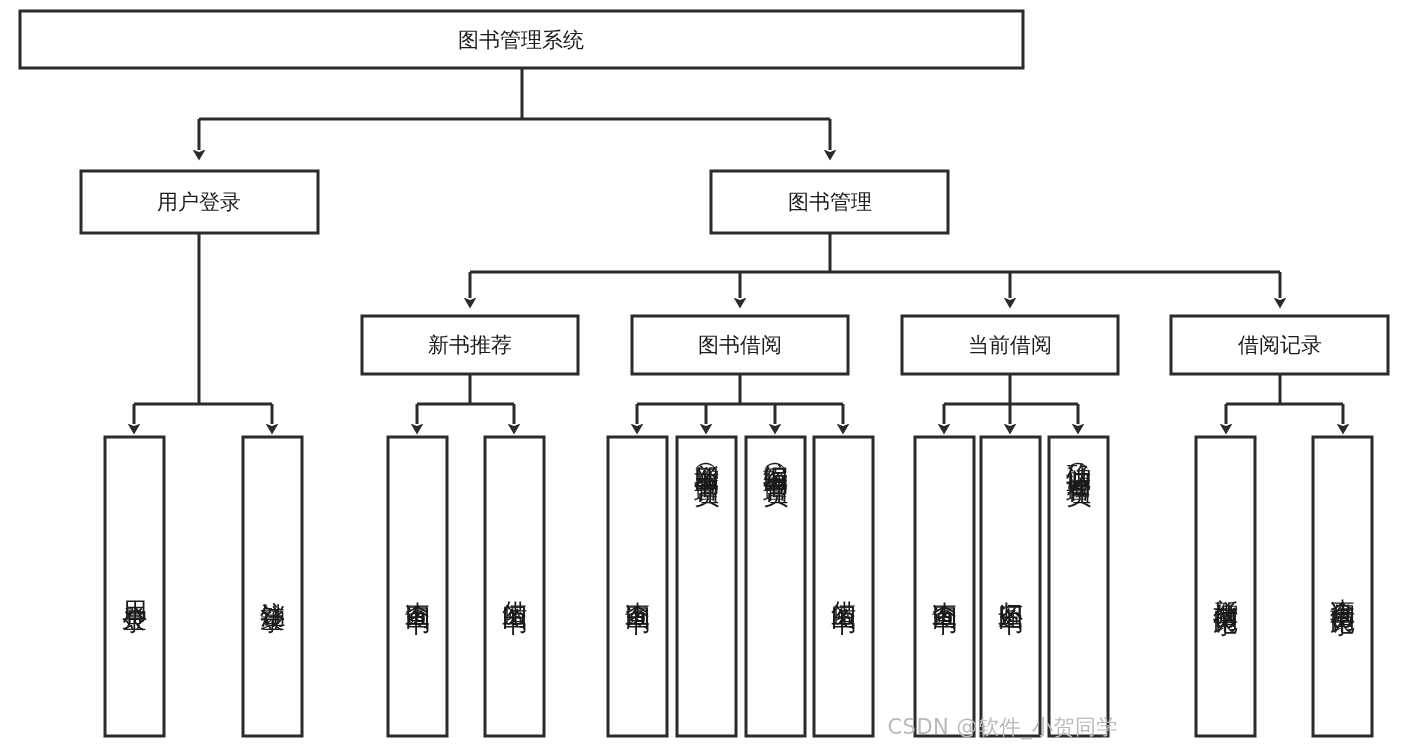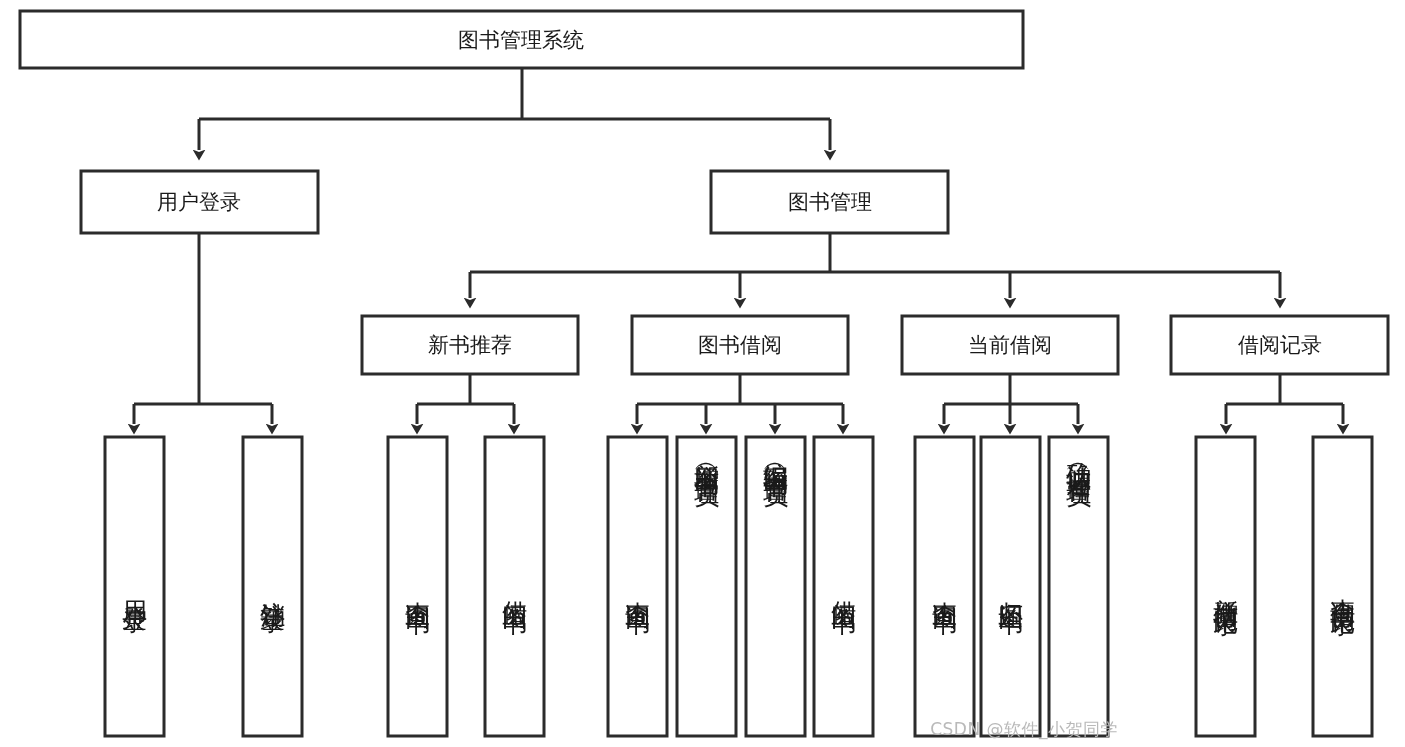--- a/index.html
+++ b/index.html
@@ -61,21 +61,21 @@
     line-height: 1.18;
     letter-spacing: 3px;
     color: #1a1a1a;
     white-space: nowrap;
   }
   .watermark {
     position: absolute;
     right: 8px;
     bottom: 6px;
     font-family: "DejaVu Sans", "Liberation Sans", sans-serif;
-    font-size: 17px;
+    font-size: 21px;
     color: #b9b9b9;
     letter-spacing: 0.5px;
     white-space: nowrap;
     text-align: center;
   }
 </style>
 </head>
 <body>
 
 <div id="diagram-root">

